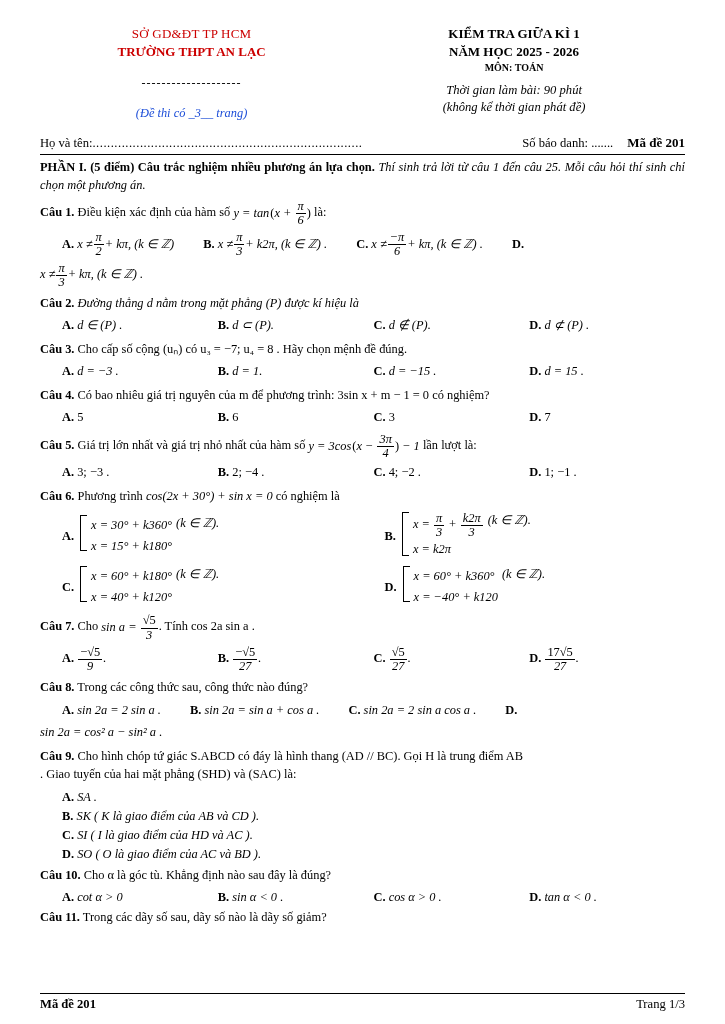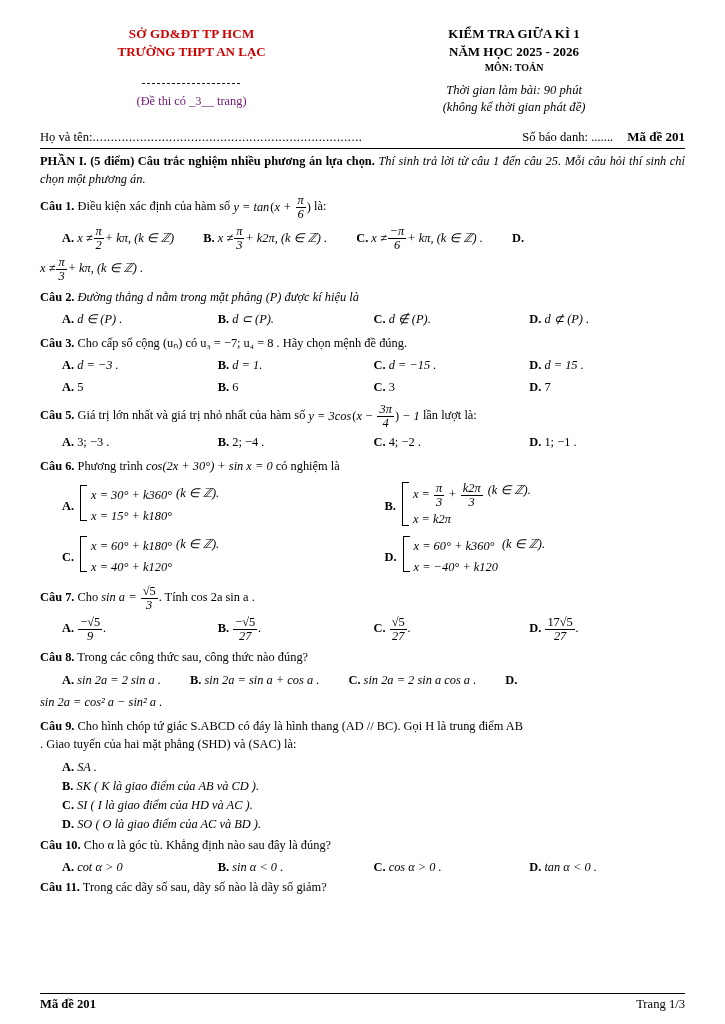--- a/index.html
+++ b/index.html
@@ -30,38 +30,39 @@
   .header-left {
     width: 47%;
     text-align: center;
     color: #cc0000;
   }
   .header-right {
     width: 53%;
     text-align: center;
   }
   .hl1 {
-    font-weight: bold;
+    font-weight: normal;
     font-size: 13px;
     letter-spacing: .2px;
   }
   .hl2 {
     font-weight: bold;
     font-size: 13px;
     margin-top: 2px;
   }
   .dashes {
     color: #000;
     margin-top: 16px;
     letter-spacing: 1px;
     font-size: 12px;
   }
   .paren {
-    color: #701a75;
-    margin-top: 3px;
+    color: #1d4ed8;
+    font-style: italic;
+    margin-top: 15px;
     font-size: 12.4px;
   }
   .hr1 {
     font-weight: bold;
     font-size: 13px;
   }
   .hr2 {
     font-weight: bold;
     font-size: 13px;
     margin-top: 2px;
@@ -275,20 +276,23 @@
   <div class="q">
     <span class="b">Câu 3.</span><span> Cho cấp số cộng (uₙ) có u₃ = −7; u₄ = 8 . Hãy chọn mệnh đề đúng.</span>
   </div>
   <div class="ansrow indent">
     <div><span class="b">A.</span> <span class="math">d = −3 .</span></div>
     <div><span class="b">B.</span> <span class="math">d = 1.</span></div>
     <div><span class="b">C.</span> <span class="math">d = −15 .</span></div>
     <div><span class="b">D.</span> <span class="math">d = 15 .</span></div>
   </div>
 
+  <div class="q">
+    <span class="b">Câu 4.</span><span> Có bao nhiêu giá trị nguyên của m để phương trình: 3sin x + m − 1 = 0 có nghiệm?</span>
+  </div>
   <div class="ansrow indent">
     <div><span class="b">A.</span> <span>5</span></div>
     <div><span class="b">B.</span> <span>6</span></div>
     <div><span class="b">C.</span> <span>3</span></div>
     <div><span class="b">D.</span> <span>7</span></div>
   </div>
 
   <div class="q">
     <span class="b">Câu 5.</span><span> Giá trị lớn nhất và giá trị nhỏ nhất của hàm số </span><span class="math"><span>y = 3cos</span><span class="up"> (</span><span>x −</span>&nbsp;<span class="frac"><span class="num">3π</span><span class="den">4</span></span><span class="up">)</span>&nbsp;<span>− 1</span></span><span> lần lượt là:</span>
   </div>

